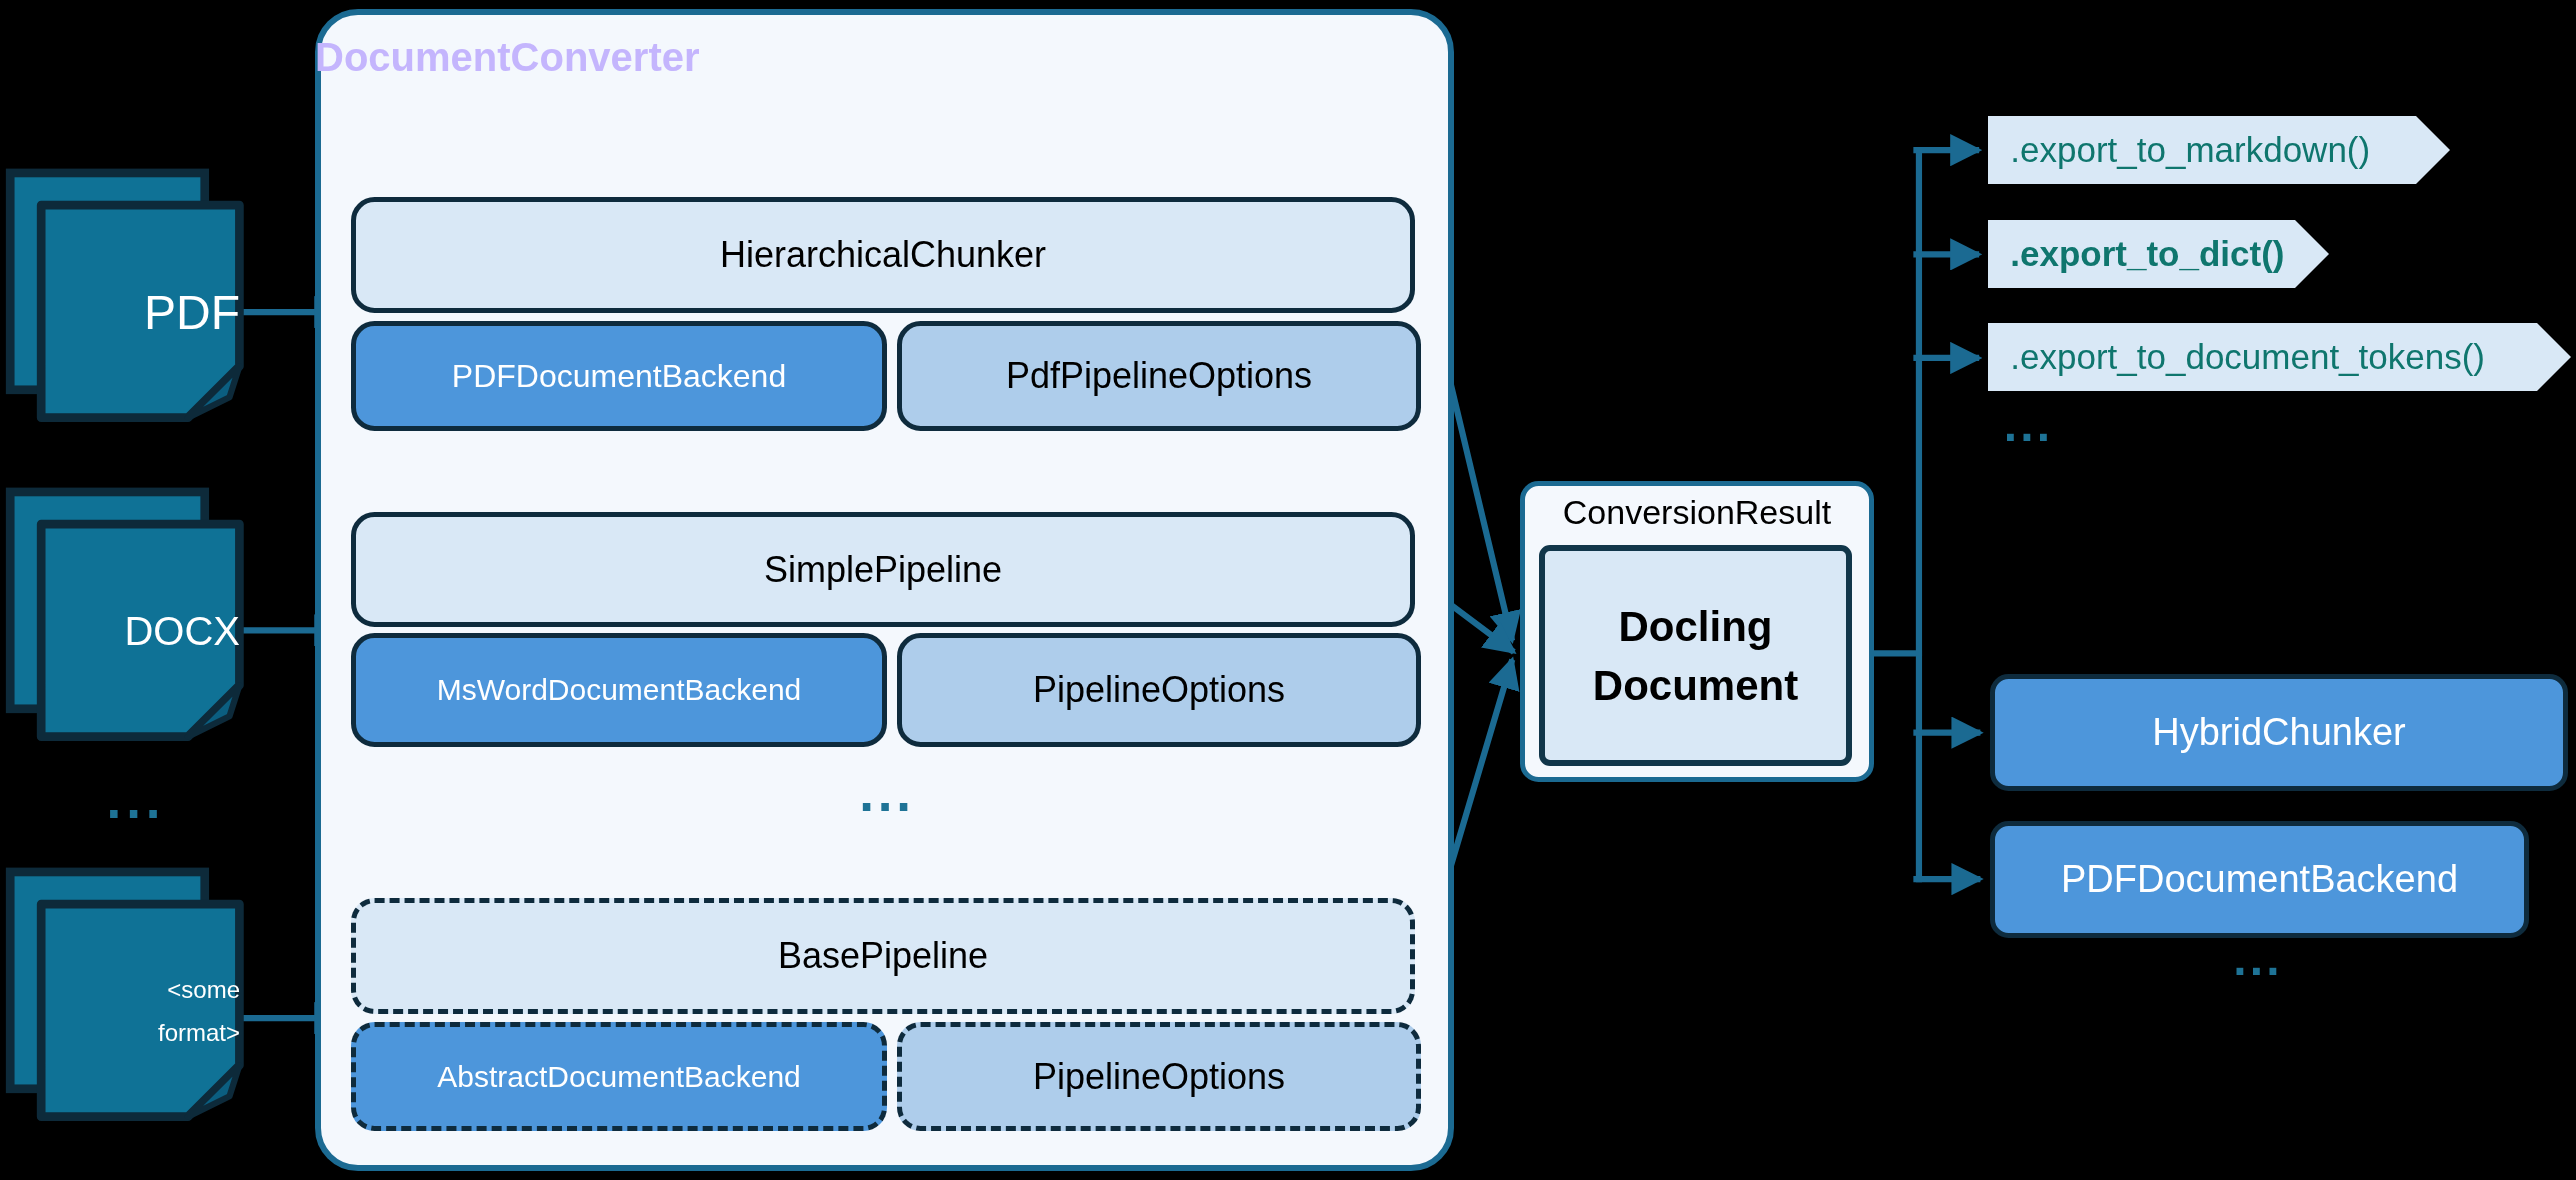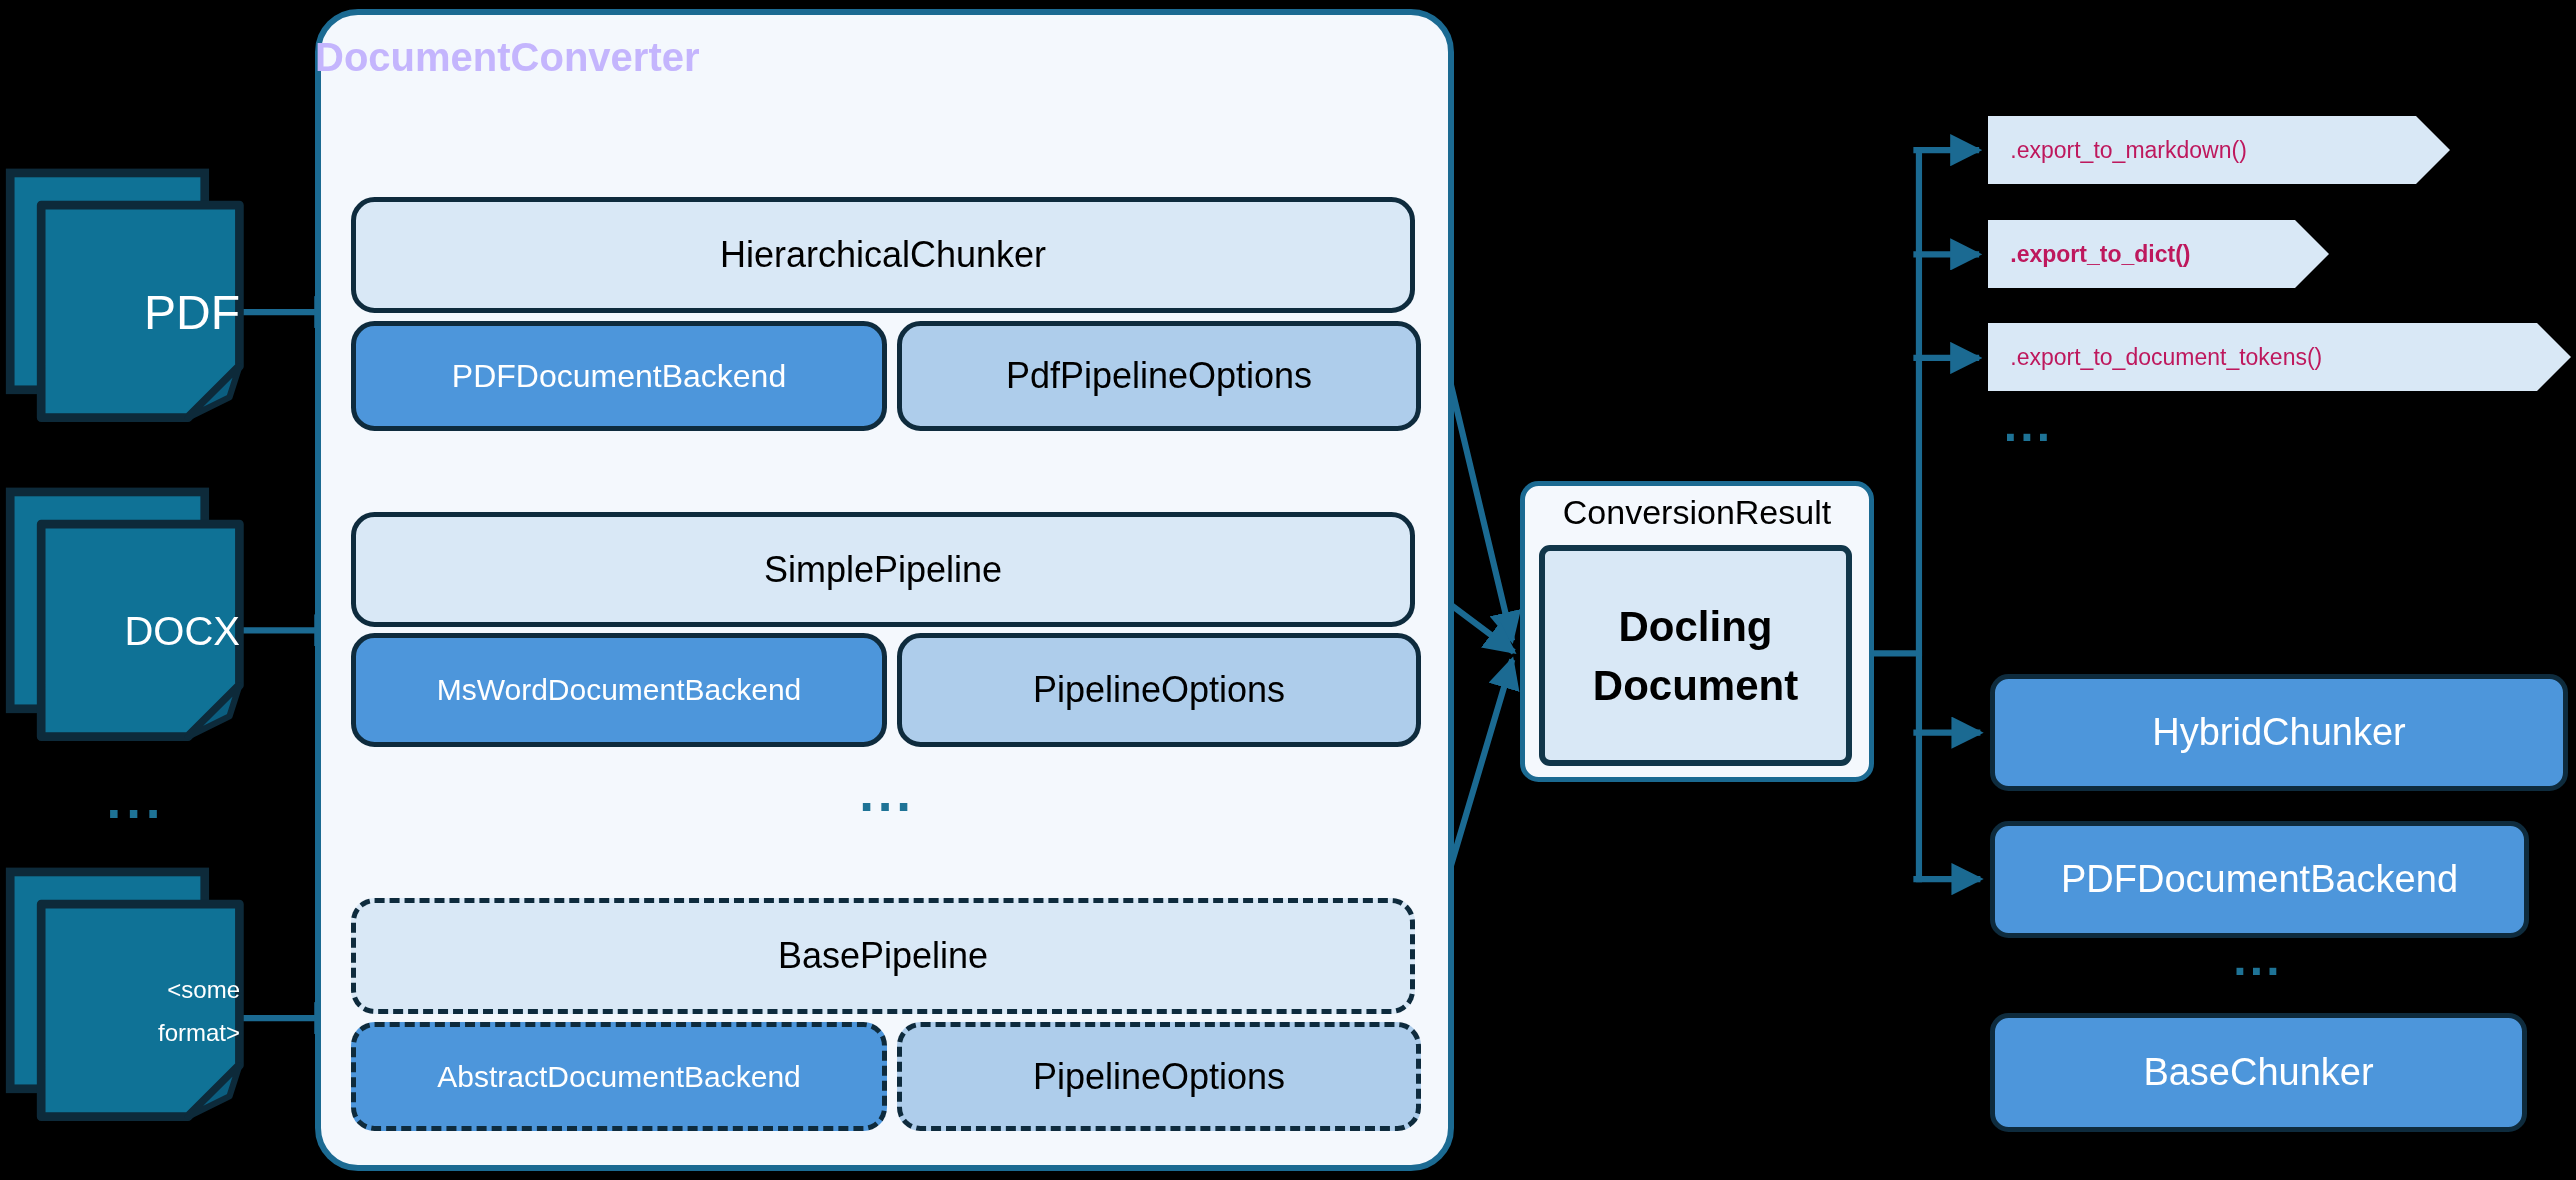--- a/index.html
+++ b/index.html
@@ -16,21 +16,21 @@
   .backend{background:#4D96DB;border:5.6px solid #0E2B3D;border-radius:23.6px;font-size:32px;color:#fff;}
   .options{background:#AECDEB;border:5.6px solid #0E2B3D;border-radius:23.6px;font-size:36px;color:#000;}
   .dashed{border-style:dashed;}
   .cr-outer{background:#F4F8FD;border:5.6px solid #1B6A92;border-radius:18.6px;}
   .cr-label{position:absolute;left:1520px;top:493px;width:354px;text-align:center;font-size:34px;color:#000;}
   .docling{
     background:#D9E8F6;border:6.2px solid #11364A;border-radius:11px;
     font-size:42px;font-weight:bold;color:#000;line-height:59px;flex-direction:column;
   }
   .export-shape{
-    background:#D9E8F6;color:#be185d;font-size:23px;
+    background:#D9E8F6;color:#0f766e;font-size:35px;
     clip-path:polygon(0 0, calc(100% - 34px) 0, 100% 50%, calc(100% - 34px) 100%, 0 100%);
     padding-right:43px;padding-left:22.3px;box-sizing:border-box;justify-content:flex-start;
   }
   .chunker{background:#4D96DB;border:5.6px solid #0E2B3D;border-radius:18.6px;font-size:38px;color:#fff;}
   .ellipsis{position:absolute;color:#1E7396;font-weight:bold;text-align:center;}
   .title{position:absolute;left:315px;top:35px;width:1139px;
     font-size:40px;font-weight:bold;color:#c4b5fd;}
   .icon-label{position:absolute;left:36px;top:37px;width:199px;height:214px;
     display:flex;flex-direction:column;align-items:flex-end;justify-content:center;
     color:#fff;}
@@ -117,23 +117,20 @@
   </div>
   <div class="ellipsis" style="left:1982px;top:397px;width:93px;font-size:48px;letter-spacing:3.1px;">...</div>
 
   <div class="box chunker" style="left:1990px;top:674px;width:578px;height:117px;">
     <span>HybridChunker</span>
   </div>
   <div class="box chunker" style="left:1990px;top:821px;width:539px;height:117px;">
     <span>PDFDocumentBackend</span>
   </div>
   <div class="ellipsis" style="left:2196px;top:931px;width:124px;font-size:48px;letter-spacing:3.1px;">...</div>
-  <div class="box chunker dashed" style="left:1990px;top:1013px;width:537px;height:119px;">
-    <span>BaseChunker</span>
-  </div>
 
   <div class="icon" style="left:5px;top:168px;">
     <svg viewBox="0 0 385 410" width="239" height="254" xmlns="http://www.w3.org/2000/svg">
       <rect x="8" y="8" width="314" height="350" fill="#0F7296" stroke="#0D2A3A" stroke-width="14"></rect>
       <polygon points="58,60 378,60 378,320 295,403 58,403" fill="#0F7296" stroke="#0D2A3A" stroke-width="14" stroke-linejoin="round"></polygon>
       <polygon points="378,320 295,403 362,370" fill="#0B5E80" stroke="#0D2A3A" stroke-width="10" stroke-linejoin="round"></polygon>
     </svg>
     <span class="icon-label" style="font-size:48px;">
       <span>PDF</span>
     </span>

